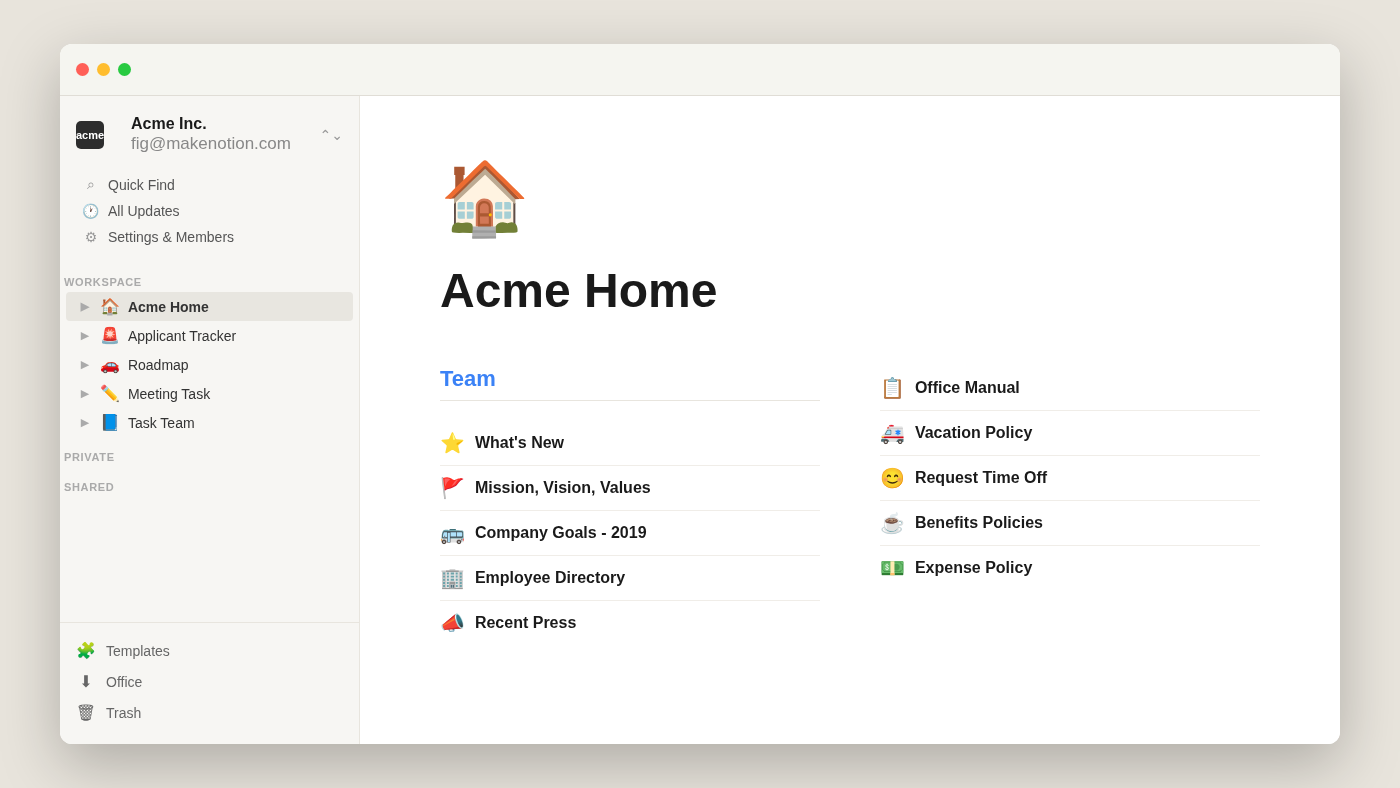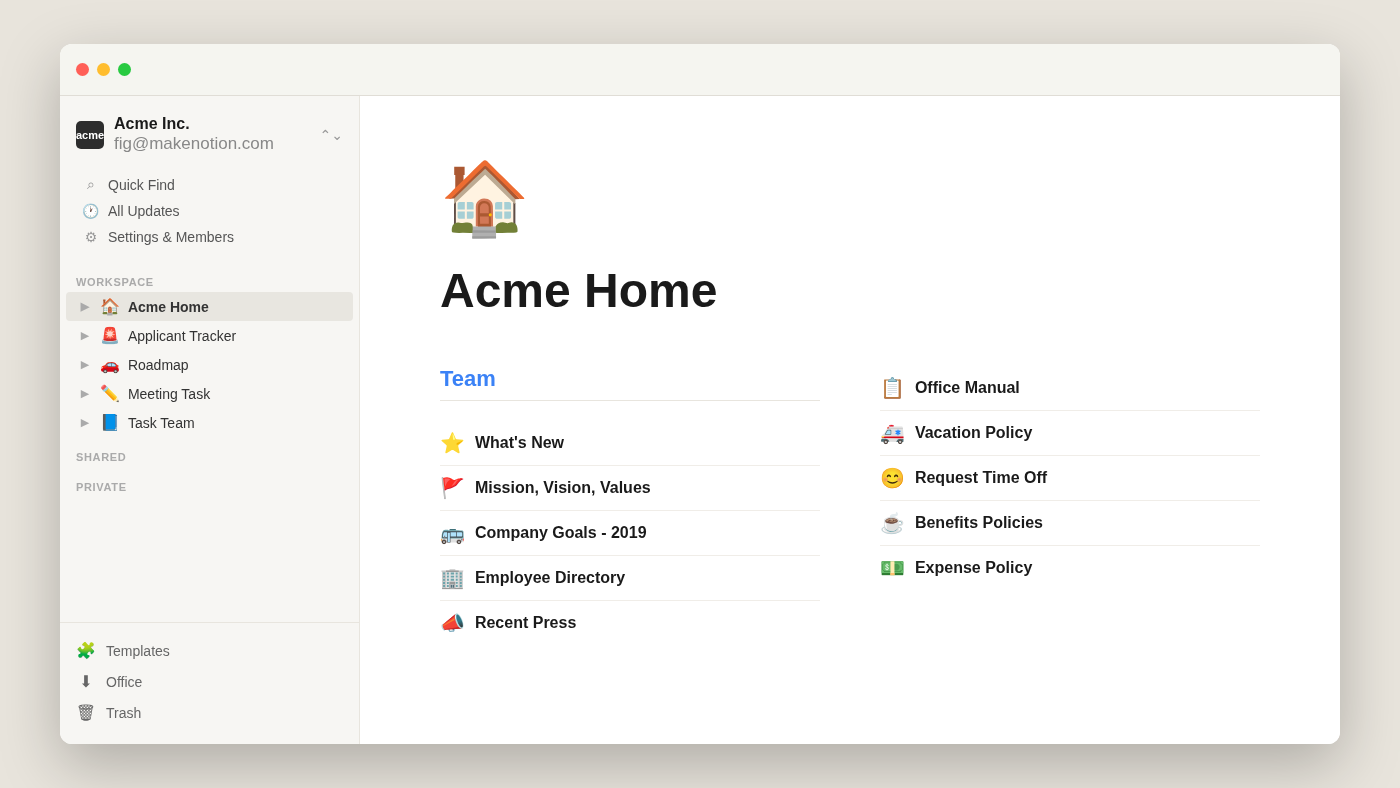--- a/index.html
+++ b/index.html
@@ -60,21 +60,21 @@
     }
     .sidebar-workspace-header {
       padding: 18px 16px 12px;
       display: flex;
       align-items: center;
       justify-content: space-between;
     }
     .workspace-identity {
       display: flex;
       align-items: center;
-      gap: 10px;
+      gap: 27px;
     }
     .workspace-logo {
       width: 28px;
       height: 28px;
       background: #2d2d2d;
       border-radius: 5px;
       display: flex;
       align-items: center;
       justify-content: center;
       color: white;
@@ -118,21 +118,21 @@
       width: 18px;
       display: flex;
       align-items: center;
       justify-content: center;
     }
     .section-label {
       font-size: 11px;
       font-weight: 600;
       color: #aaa;
       letter-spacing: 0.06em;
-      padding: 14px 16px 4px;
+      padding: 14px 4px 4px;
       text-transform: uppercase;
     }
     .workspace-item {
       display: flex;
       align-items: center;
       gap: 8px;
       padding: 5px 10px 5px 12px;
       font-size: 14px;
       color: #333;
       cursor: pointer;
@@ -289,22 +289,22 @@
           <span class="item-emoji">✏️</span>
           <span class="item-label">Meeting Task</span>
         </div>
         <div class="workspace-item">
           <span class="arrow">▶</span>
           <span class="item-emoji">📘</span>
           <span class="item-label">Task Team</span>
         </div>
       </div>
 
+      <div class="section-label">PRIVATE</div>
       <div class="section-label">SHARED</div>
-      <div class="section-label">PRIVATE</div>
 
       <div class="sidebar-bottom">
         <div class="bottom-item">
           <span class="bottom-icon">🧩</span>
           <span>Templates</span>
         </div>
         <div class="bottom-item">
           <span class="bottom-icon">⬇</span>
           <span>Office</span>
         </div>

